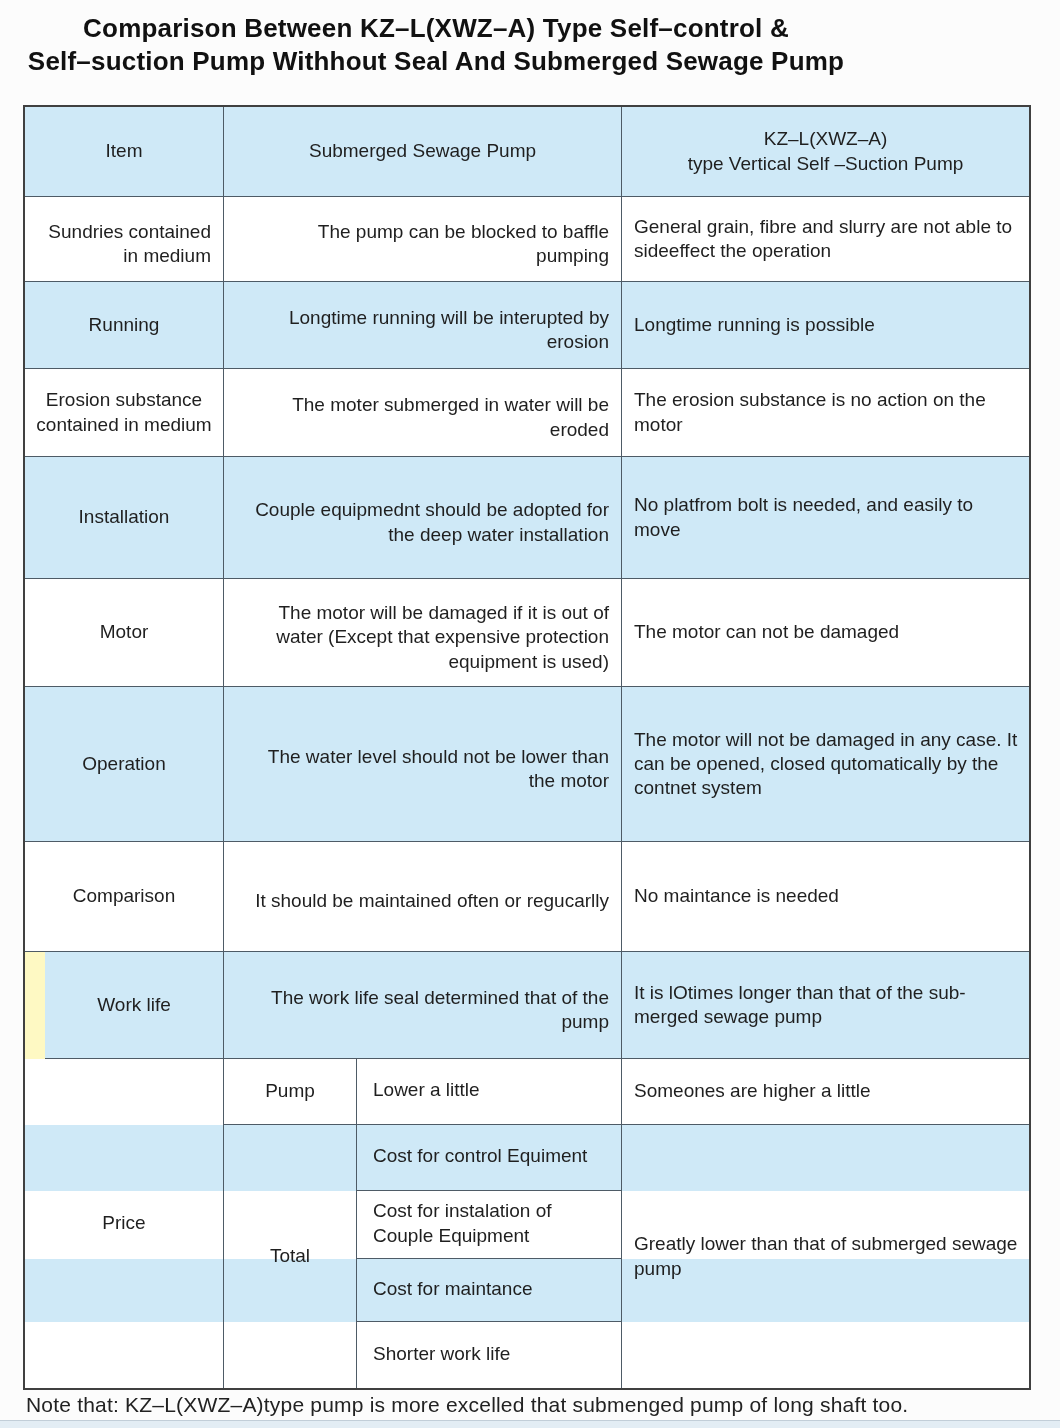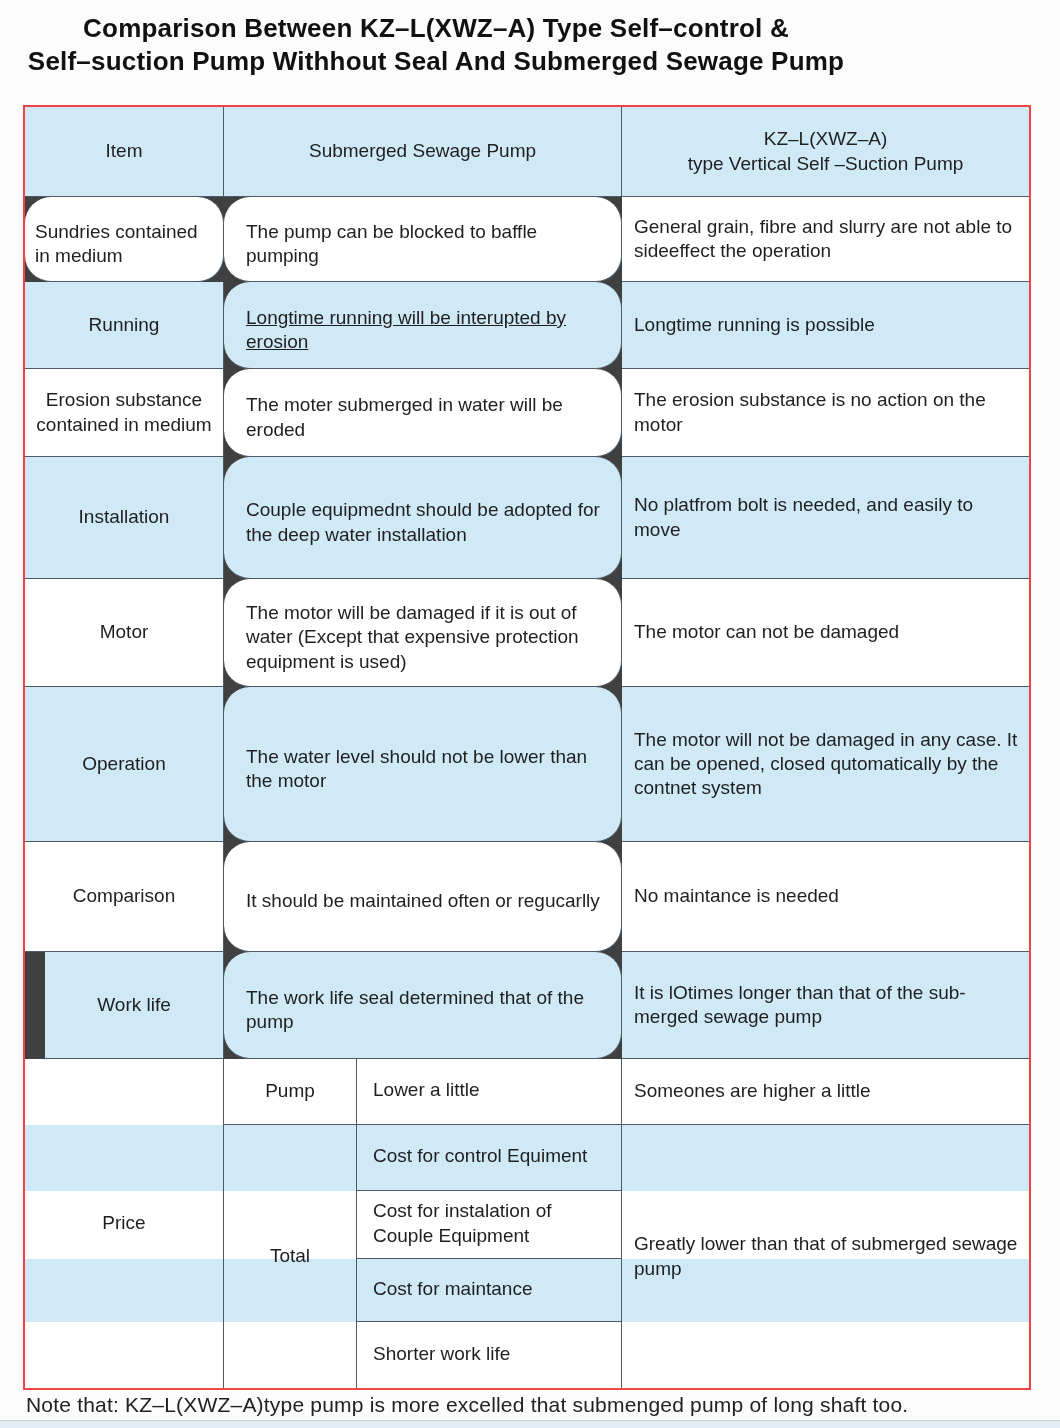--- a/index.html
+++ b/index.html
@@ -14,34 +14,34 @@
   .page-title{
     position:absolute;top:12px;left:0;width:872px;
     text-align:center;font-weight:bold;font-size:26px;line-height:33px;
     color:#111;letter-spacing:0.2px;
   }
   .tbl{
     position:absolute;left:23px;top:105px;width:1004px;
     display:grid;
     grid-template-columns:199px 133px 265px 407px;
     grid-template-rows:90px 85px 87px 88px 122px 108px 155px 110px 107px 66px 66px 68px 63px 66px;
-    border:2px solid #ef4444;
-    background:#404040;
+    border:2px solid #404040;
+    background:#fef9c3;
   }
   .cell{
     box-sizing:border-box;
     border-right:1.5px solid #4e5b66;
     border-bottom:1.5px solid #4e5b66;
     display:flex;flex-direction:column;justify-content:center;
     font-size:19px;line-height:1.28;
   }
   .blue{background:#cfe9f7;}
   .white{background:#ffffff;}
   .c-center{align-items:center;text-align:center;padding:4px 6px;}
-  .c-left{padding:16px 12px 6px 22px;text-align:left;border-radius:26px;}
+  .c-left{padding:16px 12px 6px 22px;text-align:right;}
   .c-left3{padding:6px 10px 6px 12px;text-align:left;}
   .c-sub{padding:4px 8px 6px 16px;text-align:left;}
   .no-br{border-right:none;}
   .no-bb{border-bottom:none;}
   
   .striped-price{
     background:linear-gradient(to bottom,
       #ffffff 0px,#ffffff 66px,
       #cfe9f7 66px,#cfe9f7 132px,
       #ffffff 132px,#ffffff 200px,
@@ -79,21 +79,21 @@
   <div class="cell blue c-center no-br" style="grid-column:4;grid-row:1;">
     <div>KZ–L(XWZ–A)</div>
     <div>type Vertical Self –Suction Pump</div>
   </div>
 
   <div class="cell white c-left" style="grid-column:1;grid-row:2;padding-left:10px;">Sundries contained in medium</div>
   <div class="cell white c-left" style="grid-column:2/4;grid-row:2;">The pump can be blocked to baffle pumping</div>
   <div class="cell white c-left3 no-br" style="grid-column:4;grid-row:2;">General grain, fibre and slurry are not able to sideeffect the operation</div>
 
   <div class="cell blue c-center" style="grid-column:1;grid-row:3;">Running</div>
-  <div class="cell blue c-left" style="grid-column:2/4;grid-row:3;text-decoration:underline;">Longtime running will be interupted by erosion</div>
+  <div class="cell blue c-left" style="grid-column:2/4;grid-row:3;">Longtime running will be interupted by erosion</div>
   <div class="cell blue c-left3 no-br" style="grid-column:4;grid-row:3;">Longtime running is possible</div>
 
   <div class="cell white c-center" style="grid-column:1;grid-row:4;">Erosion substance contained in medium</div>
   <div class="cell white c-left" style="grid-column:2/4;grid-row:4;">The moter submerged in water will be eroded</div>
   <div class="cell white c-left3 no-br" style="grid-column:4;grid-row:4;">The erosion substance is no action on the motor</div>
 
   <div class="cell blue c-center" style="grid-column:1;grid-row:5;">Installation</div>
   <div class="cell blue c-left" style="grid-column:2/4;grid-row:5;">Couple equipmednt should be adopted for the deep water installation</div>
   <div class="cell blue c-left3 no-br" style="grid-column:4;grid-row:5;">No platfrom bolt is needed, and easily to move</div>
 

